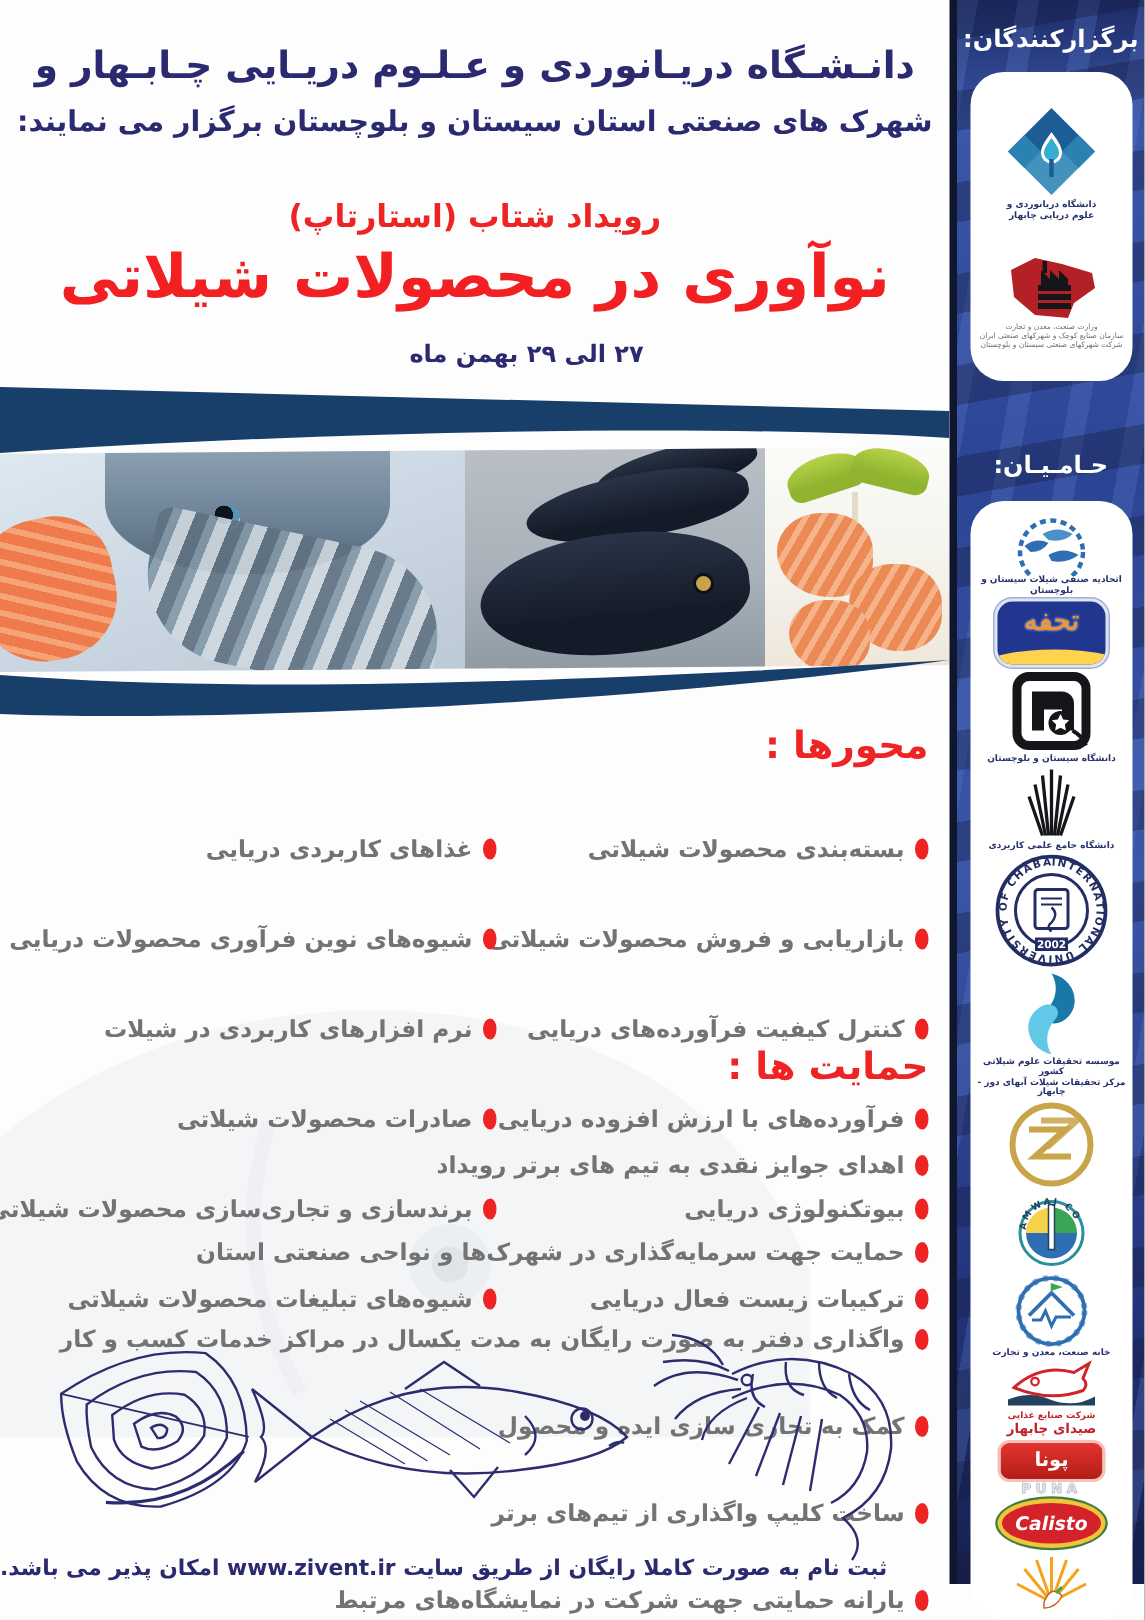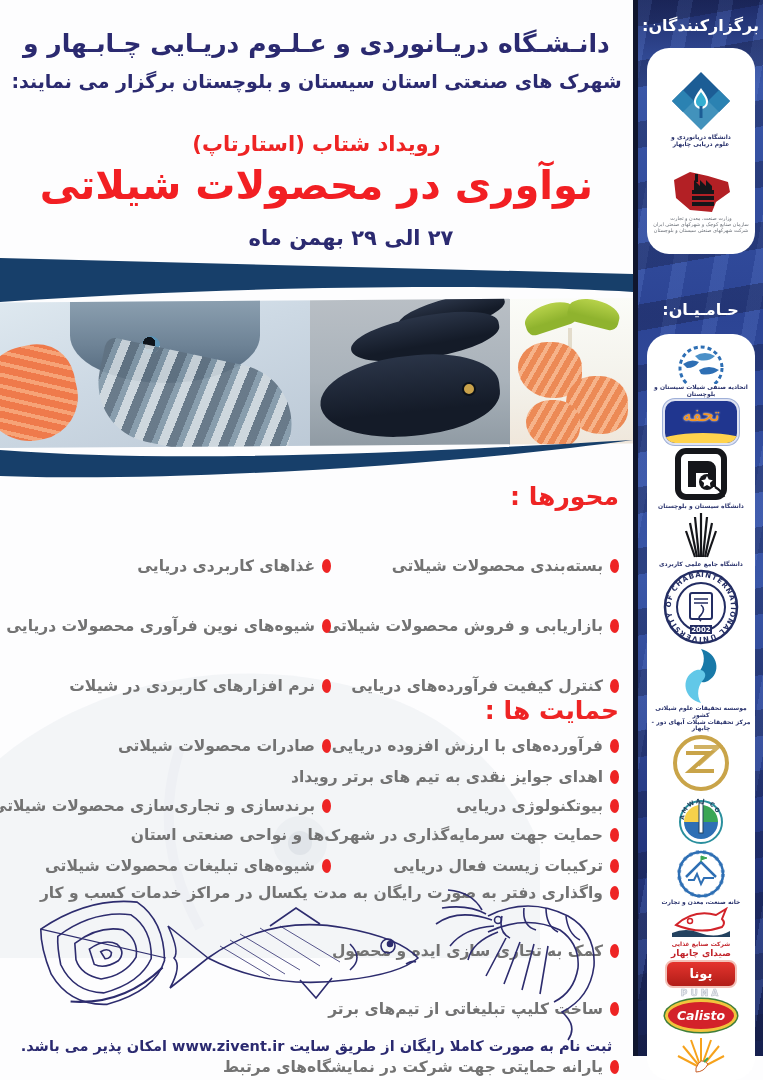--- a/index.html
+++ b/index.html
@@ -9,21 +9,21 @@
   .main{position:absolute;left:0;top:0;width:633px;height:1080px;}
   .org-lines{position:absolute;top:24px;left:0;width:633px;text-align:center;direction:rtl;
              color:#2b2a70;font-weight:bold;}
   .org-line1{font-size:25px;line-height:40px;}
   .org-line2{font-size:19px;line-height:34px;letter-spacing:0;}
   .event-type{position:absolute;top:132px;left:0;width:633px;text-align:center;direction:rtl;
               color:#ee2424;font-weight:bold;font-size:21px;}
   .event-title{position:absolute;top:162px;left:0;width:633px;text-align:center;direction:rtl;
                color:#f21f23;font-weight:bold;font-size:40px;}
   .event-date{position:absolute;top:226px;left:0;width:702px;text-align:center;direction:rtl;
-              color:#2b2a70;font-weight:bold;font-size:21px;}
+              color:#2b2a70;font-weight:bold;font-size:16px;}
   
   .photo-band{position:absolute;top:254px;left:0;width:633px;height:230px;}
   .band-svg{position:absolute;left:0;top:0;}
   .photos{position:absolute;top:44px;left:0;width:633px;height:150px;display:flex;
           clip-path:polygon(0 3%,100% 0,100% 97%,0 100%);}
   .photo{position:relative;height:100%;overflow:hidden;}
   .photo-1{width:310px;background:linear-gradient(160deg,#dfe9f0 0%,#cdd9e4 45%,#bcc9d6 100%);}
   .photo-1 .salmon{position:absolute;left:-18px;top:48px;width:95px;height:95px;border-radius:50% 40% 45% 50%;
      background:repeating-linear-gradient(25deg,#ef7a4b 0 7px,#f6a377 7px 11px);transform:rotate(-12deg);}
   .photo-1 .fishhead{position:absolute;left:70px;top:-10px;width:190px;height:95px;border-radius:0 0 60% 60%;
@@ -62,21 +62,21 @@
   .tcol-right{width:288px;}
   .tcol-left{width:324px;}
   .list-item{display:flex;align-items:center;direction:rtl;height:28px;
              color:#737373;font-weight:bold;font-size:15.5px;white-space:nowrap;margin-top:32px;}
   .bullet{flex:0 0 auto;width:9px;height:14px;margin-left:7px;background:#ee2424;
           border-radius:55% 45% 45% 55% / 50%;}
   .supports{position:absolute;top:732px;right:14px;width:612px;direction:rtl;display:flex;flex-direction:column;}
   .supports .list-item{height:26px;font-size:15.5px;}
   
   .sketch{position:absolute;}
-  .footer-line{position:absolute;top:1038px;left:0;width:633px;text-align:center;direction:rtl;
+  .footer-line{position:absolute;top:1038px;left:0;width:633px;text-align:left;direction:rtl;
                color:#2b2a70;font-weight:bold;font-size:14.5px;}
   
   .sidebar{position:absolute;left:633px;top:0;width:130px;height:1056px;
      background:
        repeating-linear-gradient(170deg,rgba(20,26,60,.35) 0 26px,rgba(255,255,255,0) 26px 60px),
        repeating-linear-gradient(100deg,rgba(90,120,200,.30) 0 14px,rgba(255,255,255,0) 14px 40px),
        linear-gradient(180deg,#1d2a66 0%,#3a57a8 8%,#2c4494 30%,#3a57a8 55%,#24367f 80%,#16204e 100%);
      border-left:5px solid #10162e;box-sizing:border-box;}
   .side-label{position:absolute;left:0;width:125px;text-align:center;direction:rtl;
               color:#ffffff;font-weight:bold;font-size:16px;}
@@ -231,21 +231,21 @@
       <div class="list-item">
           <span class="bullet"></span>
           <span>واگذاری دفتر به صورت رایگان به مدت یکسال در مراکز خدمات کسب و کار</span>
         </div>
       <div class="list-item">
           <span class="bullet"></span>
           <span>کمک به تجاری سازی ایده و محصول</span>
         </div>
       <div class="list-item">
           <span class="bullet"></span>
-          <span>ساخت کلیپ تبلیغاتی از تیم‌های برتر</span>
+          <span>ساخت کلیپ واگذاری از تیم‌های برتر</span>
         </div>
       <div class="list-item">
           <span class="bullet"></span>
           <span>یارانه حمایتی جهت شرکت در نمایشگاه‌های مرتبط</span>
         </div>
     </div>
 
     <svg class="sketch" style="left:22px;top:892px;" width="170" height="126" viewBox="0 0 170 126">
       <g stroke="#2d2c6e" fill="none" stroke-width="1.6" transform="rotate(-18 85 63)">
         <path d="M30 18 Q85 2 130 22 Q150 48 138 86 Q120 112 70 110 Q34 100 26 64 Q24 36 30 18 Z"></path>

